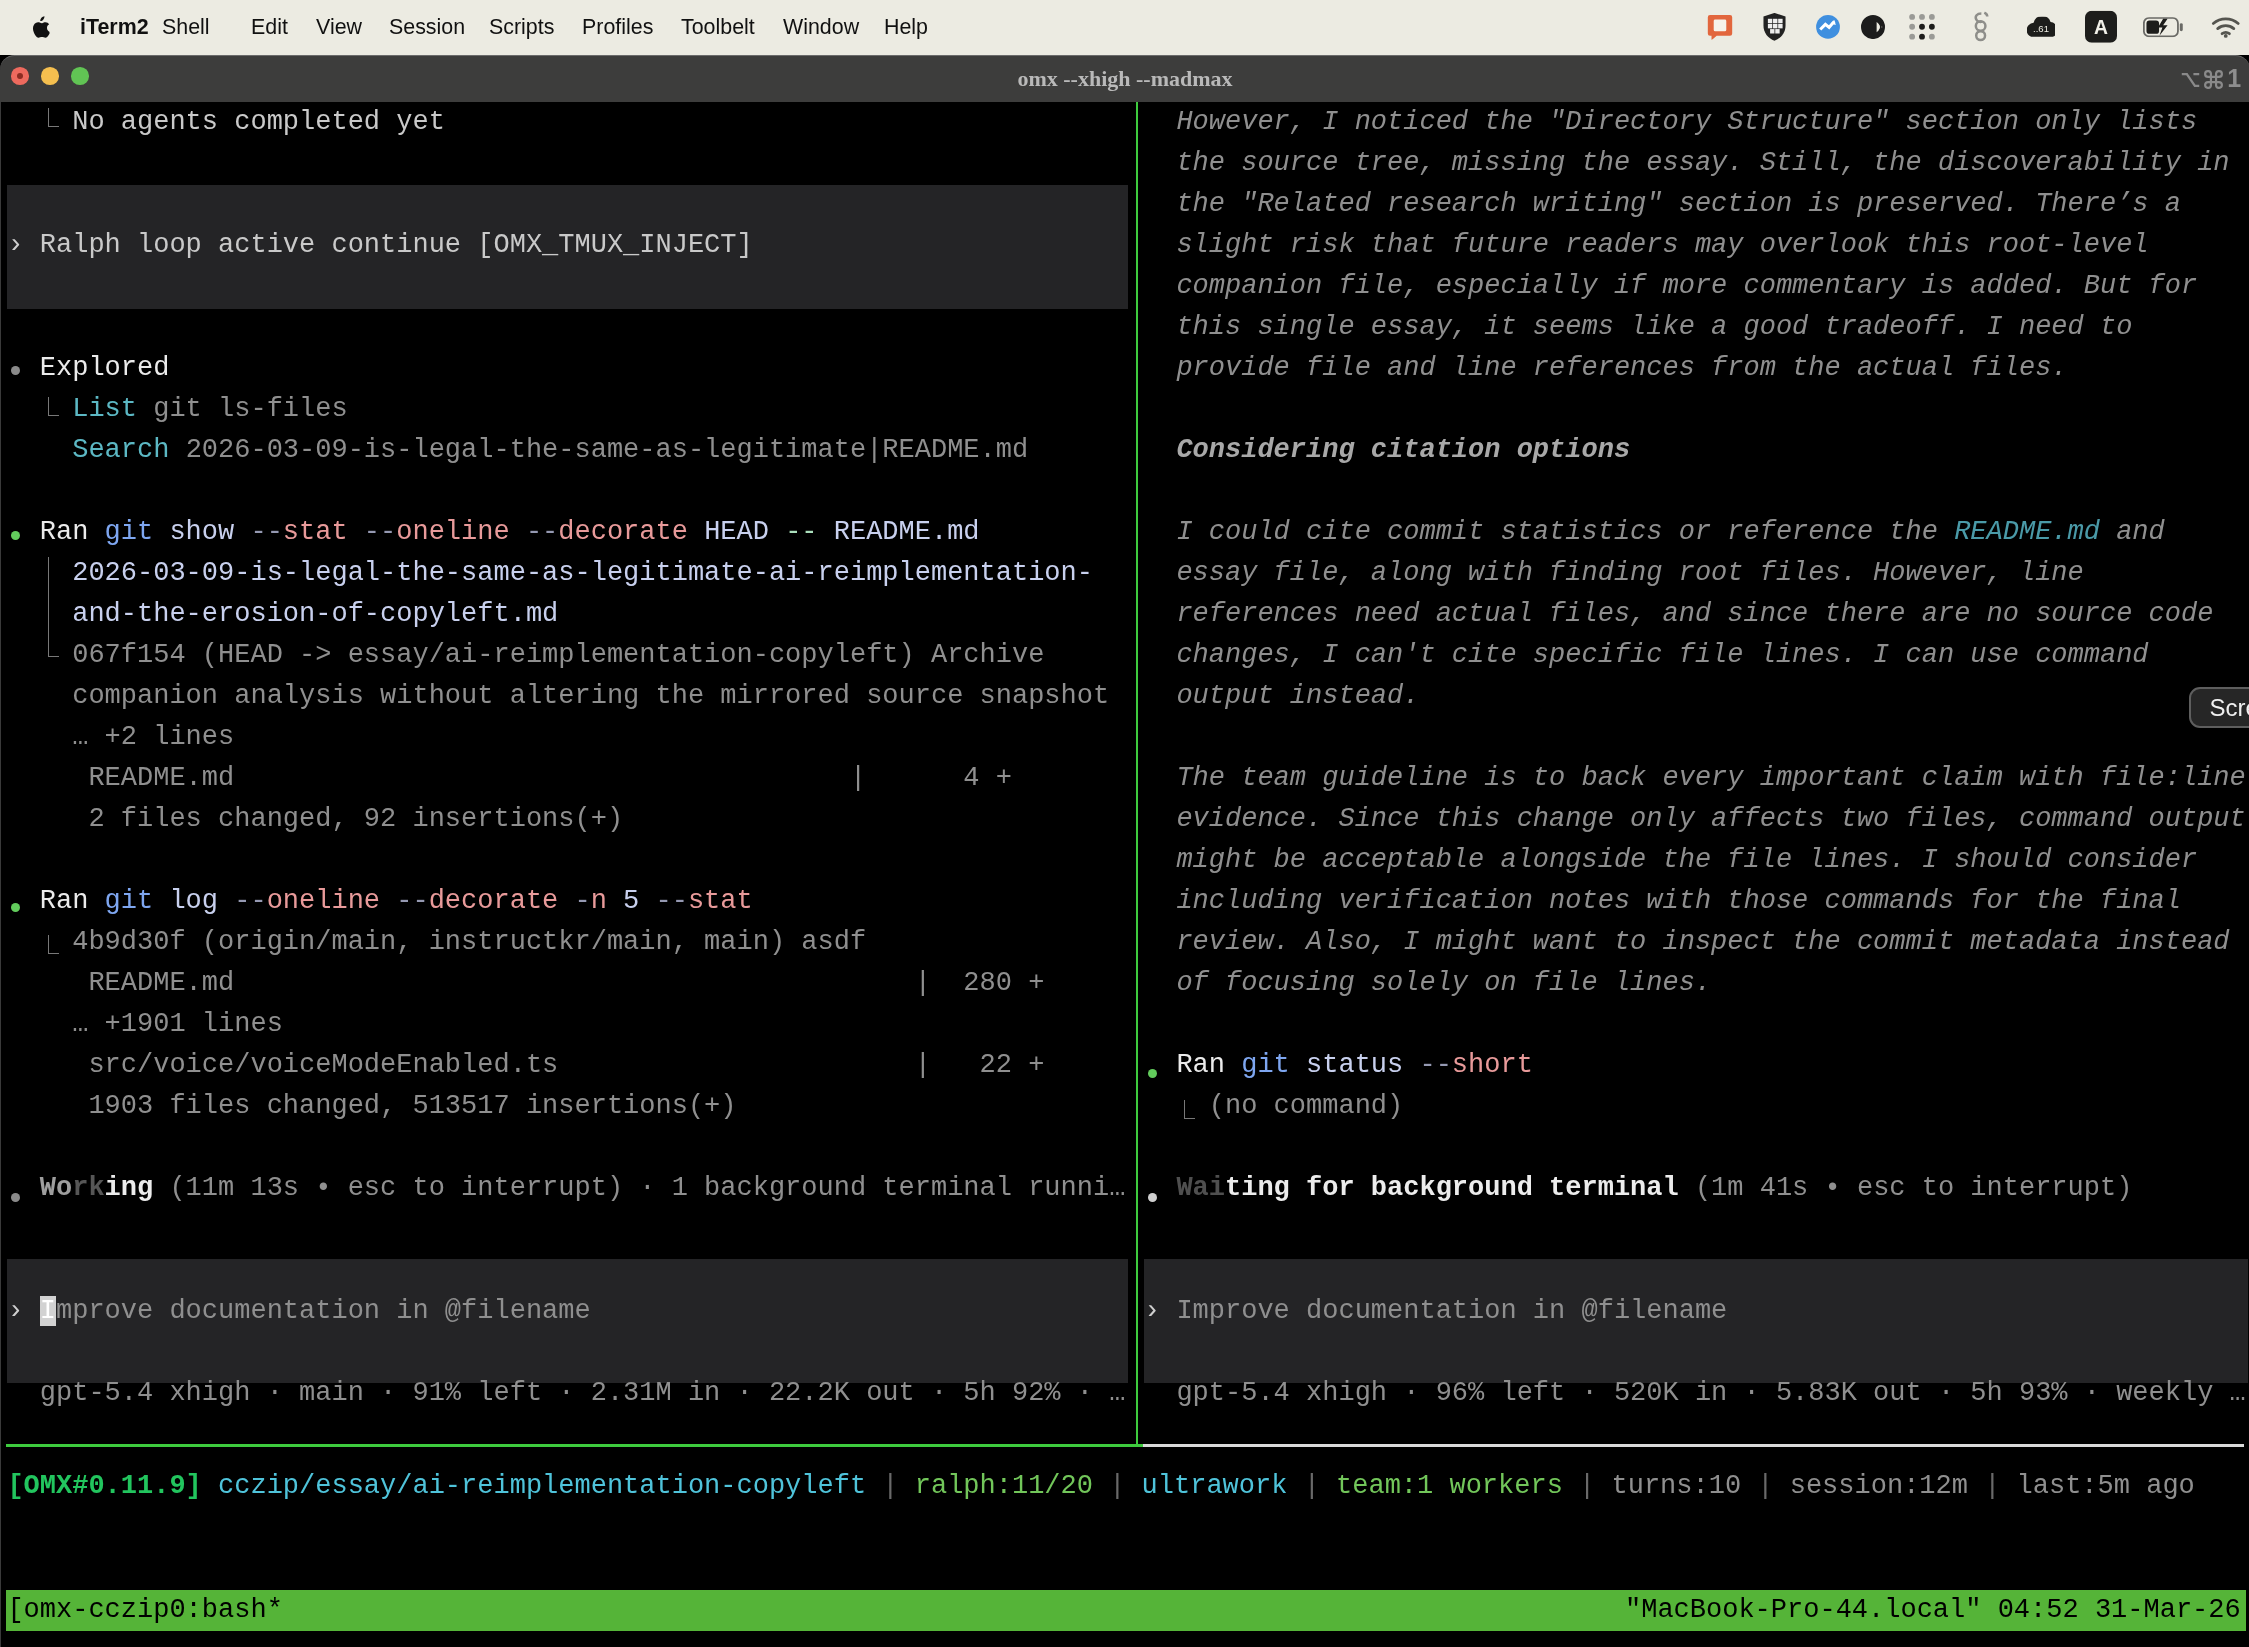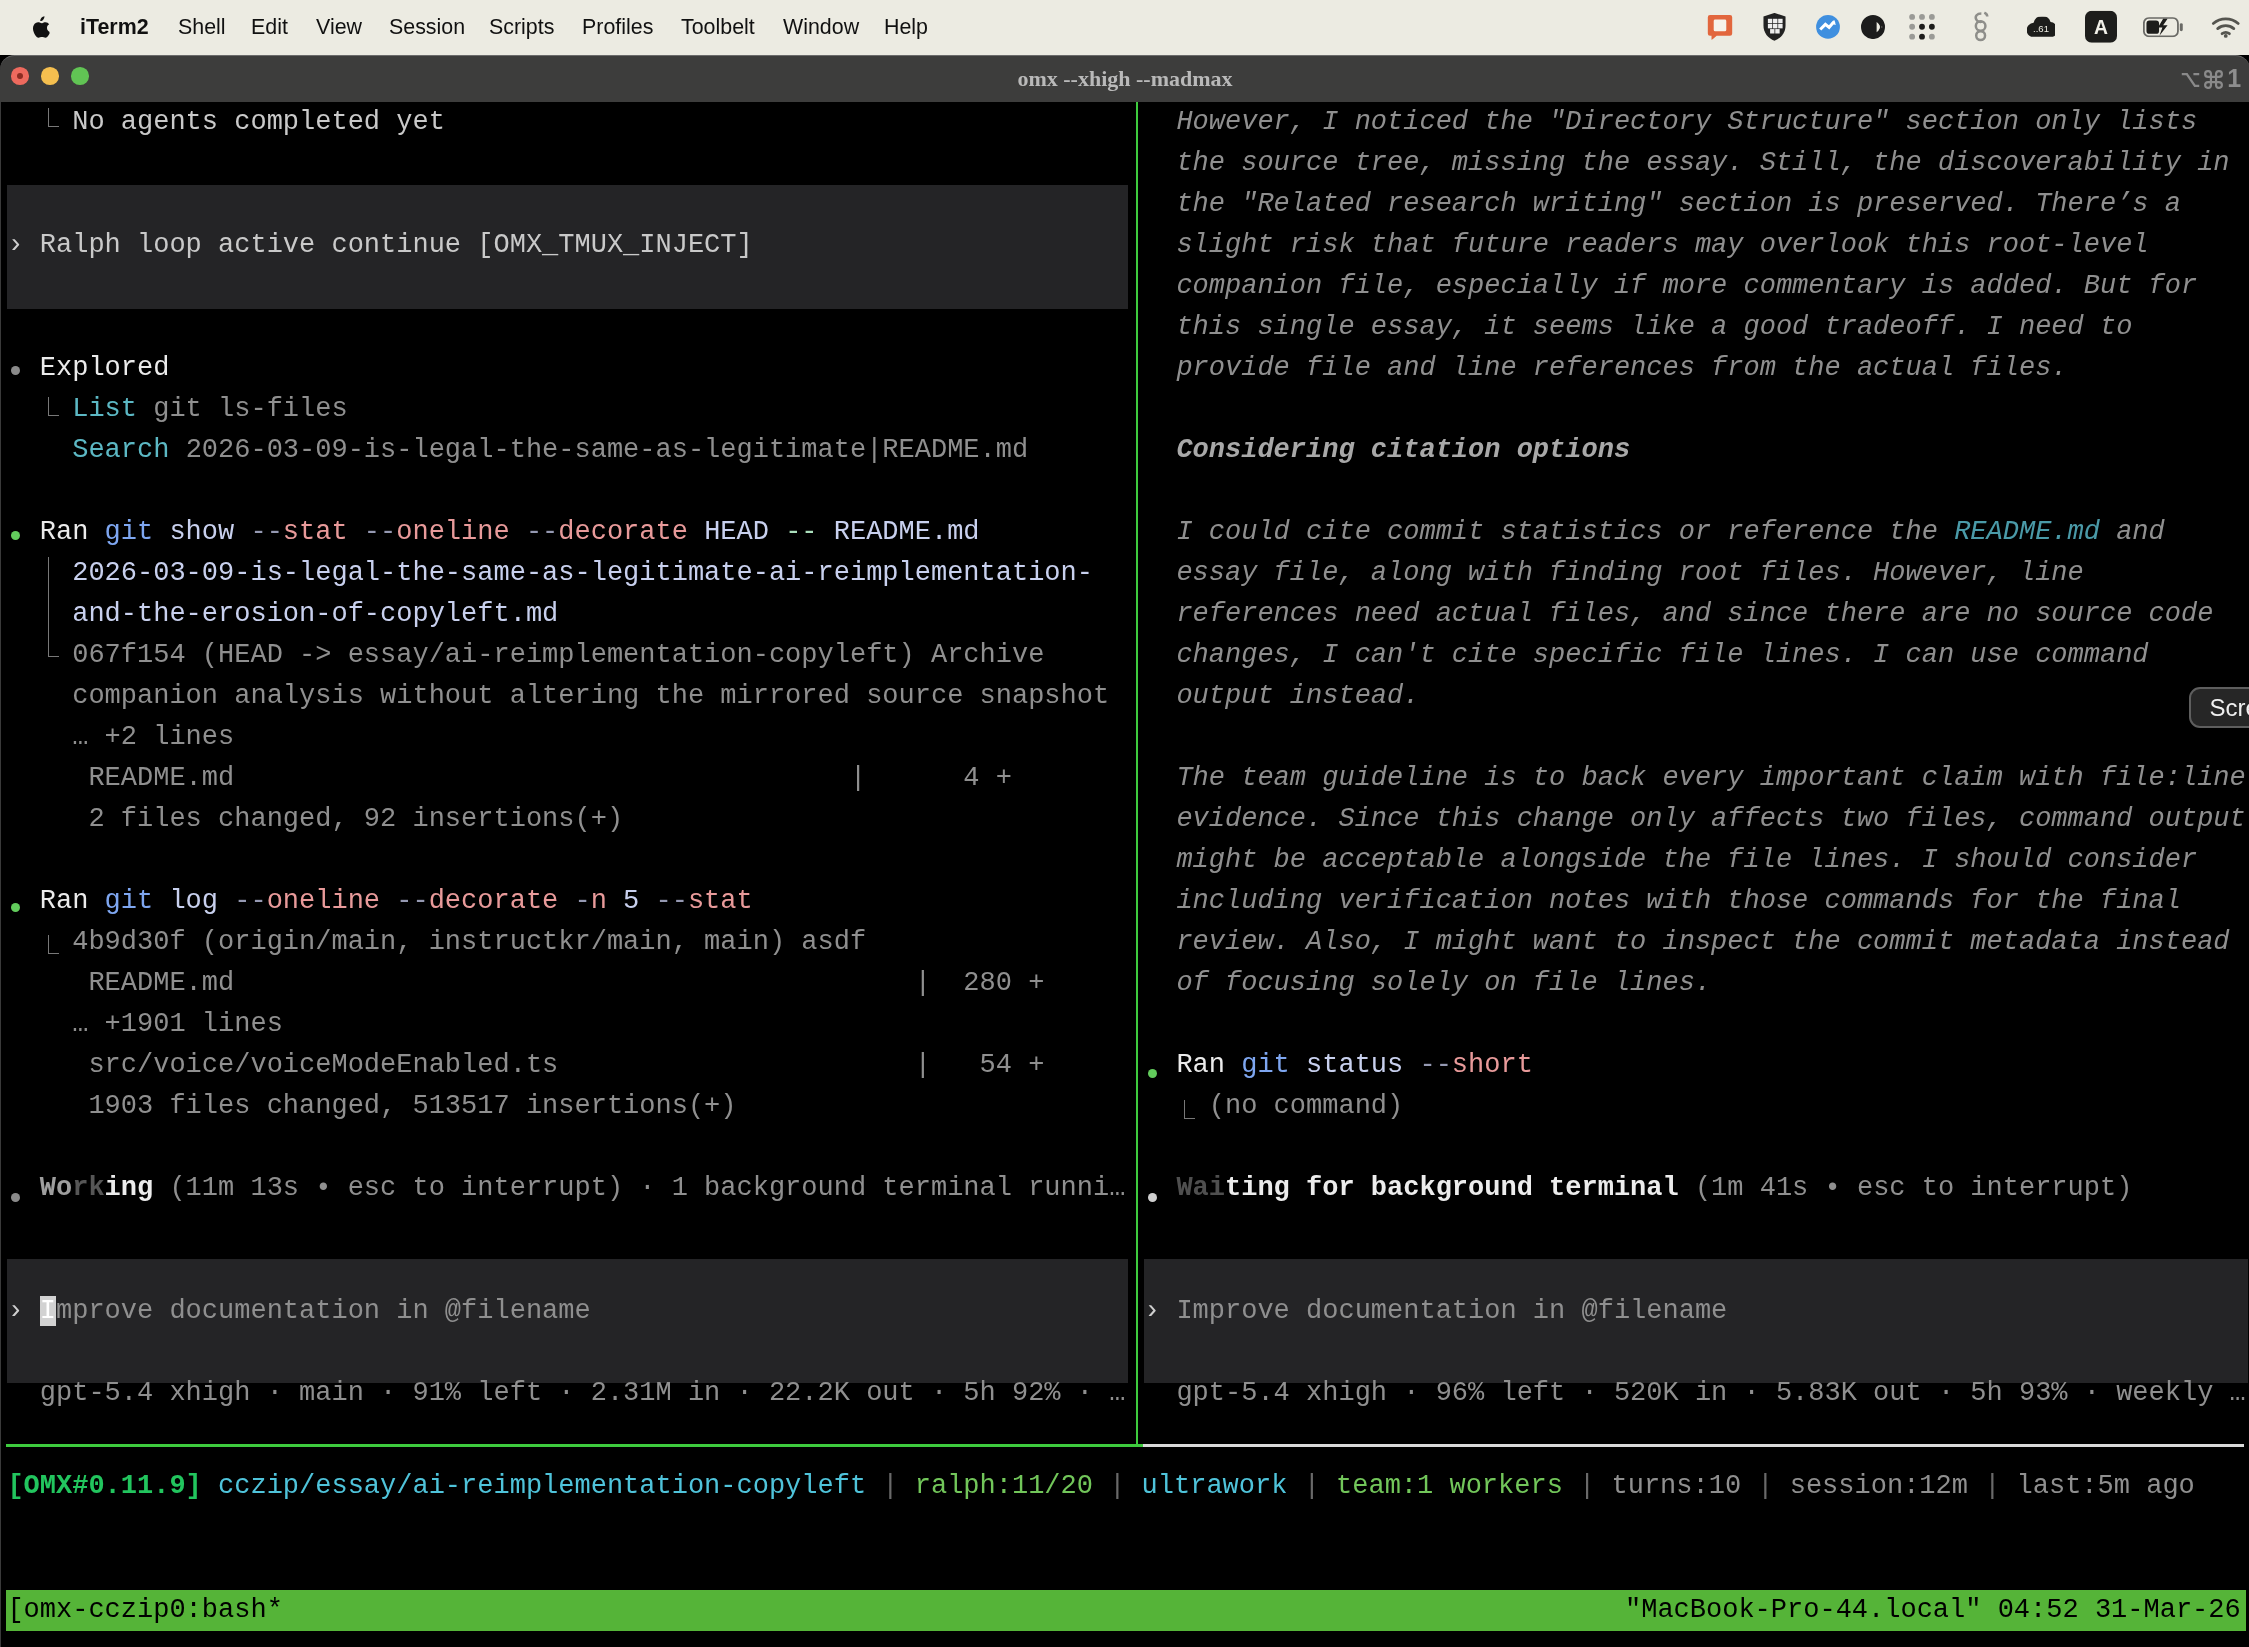--- a/index.html
+++ b/index.html
@@ -78,21 +78,21 @@
     <i class="g">067f154 (HEAD -&gt; essay/ai-reimplementation-copyleft) Archive</i>
     <i class="g">companion analysis without altering the mirrored source snapshot</i>
     <i class="g">… +2 lines</i>
 <i class="g">     README.md                                      |      4 +</i>
      <i class="g">2 files changed, 92 insertions(+)</i>
 
   <i class="w">Ran</i> <i class="bl">git</i> <i class="lv">log</i> <i class="fd">--</i><i class="pk">oneline</i> <i class="fd">--</i><i class="pk">decorate</i> <i class="fd">-</i><i class="pk">n</i> <i class="lv">5</i> <i class="fd">--</i><i class="pk">stat</i>
     <i class="g">4b9d30f (origin/main, instructkr/main, main) asdf</i>
 <i class="g">     README.md                                          |  280 +</i>
     <i class="g">… +1901 lines</i>
-<i class="g">     src/voice/voiceModeEnabled.ts                      |   54 +</i>
+<i class="g">     src/voice/voiceModeEnabled.ts                      |   22 +</i>
      <i class="g">1903 files changed, 513517 insertions(+)</i>
 
   <b class="s1">Wo</b><b class="s2">rk</b><b class="s3">ing</b> <i class="g">(11m 13s • esc to interrupt) · 1 background terminal runni…</i>
 
 
 <i class="pr">›</i> <i class="cur">I</i><i class="g">mprove documentation in @filename</i>
 
   <i class="g">gpt-5.4 xhigh · main · 91% left · 2.31M in · 22.2K out · 5h 92% · …</i></pre>
 <pre class="pane" style="left:1144px;top:102px"><i class="g it">  However, I noticed the "Directory Structure" section only lists</i>
 <i class="g it">  the source tree, missing the essay. Still, the discoverability in</i>
@@ -129,21 +129,21 @@
 <pre class="pane" style="left:7.4px;top:1466px"><b class="w2">[OMX#0.11.9]</b> <i class="oc">cczip/essay/ai-reimplementation-copyleft</i> <i class="se">|</i> <i class="og">ralph:11/20</i> <i class="se">|</i> <i class="oc">ultrawork</i> <i class="se">|</i> <i class="og">team:1 workers</i> <i class="se">|</i> <i class="g">turns:10</i> <i class="se">|</i> <i class="g">session:12m</i> <i class="se">|</i> <i class="g">last:5m ago</i></pre>
 <div style="position:absolute;left:5.9px;top:1590px;width:2240px;height:41px;background:#55b438"></div>
 <pre style="left:7.4px;top:1590px;color:#000;font-size:27px;line-height:41px">[omx-cczip0:bash*</pre>
 <pre style="left:1625px;top:1590px;color:#000;font-size:27px;line-height:41px">"MacBook-Pro-44.local" 04:52 31-Mar-26</pre>
 <div style="position:absolute;left:2189px;top:687px;width:81px;height:41px;background:#262626;border:2.2px solid #5e5e5e;border-radius:11px;color:#f0f0f0;font-family:'Liberation Sans',sans-serif;font-size:24px;line-height:37px;padding-left:18.5px">Scre</div>
 <div class="menubar">
     <svg class="mi" style="left:32px" width="18.5" height="22" viewBox="0 0 814 1000">
       <path fill="#111" d="M788 781c-14 32-30 61-49 88-26 37-47 62-63 76-25 23-52 35-81 36-21 0-46-6-75-18-29-12-56-18-81-18-26 0-54 6-84 18-30 12-54 19-72 19-28 1-55-11-82-37-17-15-39-41-66-79-29-40-53-87-72-140C42 669 31 613 31 559c0-62 13-115 40-160 21-36 49-64 84-85 35-21 73-32 113-33 22 0 51 7 87 20 36 13 59 20 69 20 7 0 32-8 74-23 40-14 73-20 101-18 74 6 130 35 167 88-66 40-99 97-98 169 1 56 21 103 61 140 18 17 38 31 61 40-5 14-10 28-16 41zM554 20c0 46-17 89-50 129-40 47-89 75-142 70a143 143 0 0 1-1-17c0-44 19-92 53-130 17-20 39-36 65-49 26-13 51-20 74-22 1 7 1 13 1 19z"></path>
     </svg>
     <span class="mi" style="left:80px;font-weight:bold">iTerm2</span>
-    <span class="mi" style="left:178px;text-align:center;">Shell</span>
+    <span class="mi" style="left:162px;text-align:center;">Shell</span>
     <span class="mi" style="left:251px;">Edit</span>
     <span class="mi" style="left:316px;">View</span>
     <span class="mi" style="left:389px;">Session</span>
     <span class="mi" style="left:489px;">Scripts</span>
     <span class="mi" style="left:582px;">Profiles</span>
     <span class="mi" style="left:681px;">Toolbelt</span>
     <span class="mi" style="left:783px;">Window</span>
     <span class="mi" style="left:884px;">Help</span>
 <svg class="mi" style="left:1707px" width="26" height="26.6" viewBox="0 0 35 36">
       <path fill="#e2663d" d="M4 2h27a3 3 0 0 1 3 3v22a3 3 0 0 1-3 3H13l-7 6v-6H4a3 3 0 0 1-3-3V5a3 3 0 0 1 3-3z"></path>

